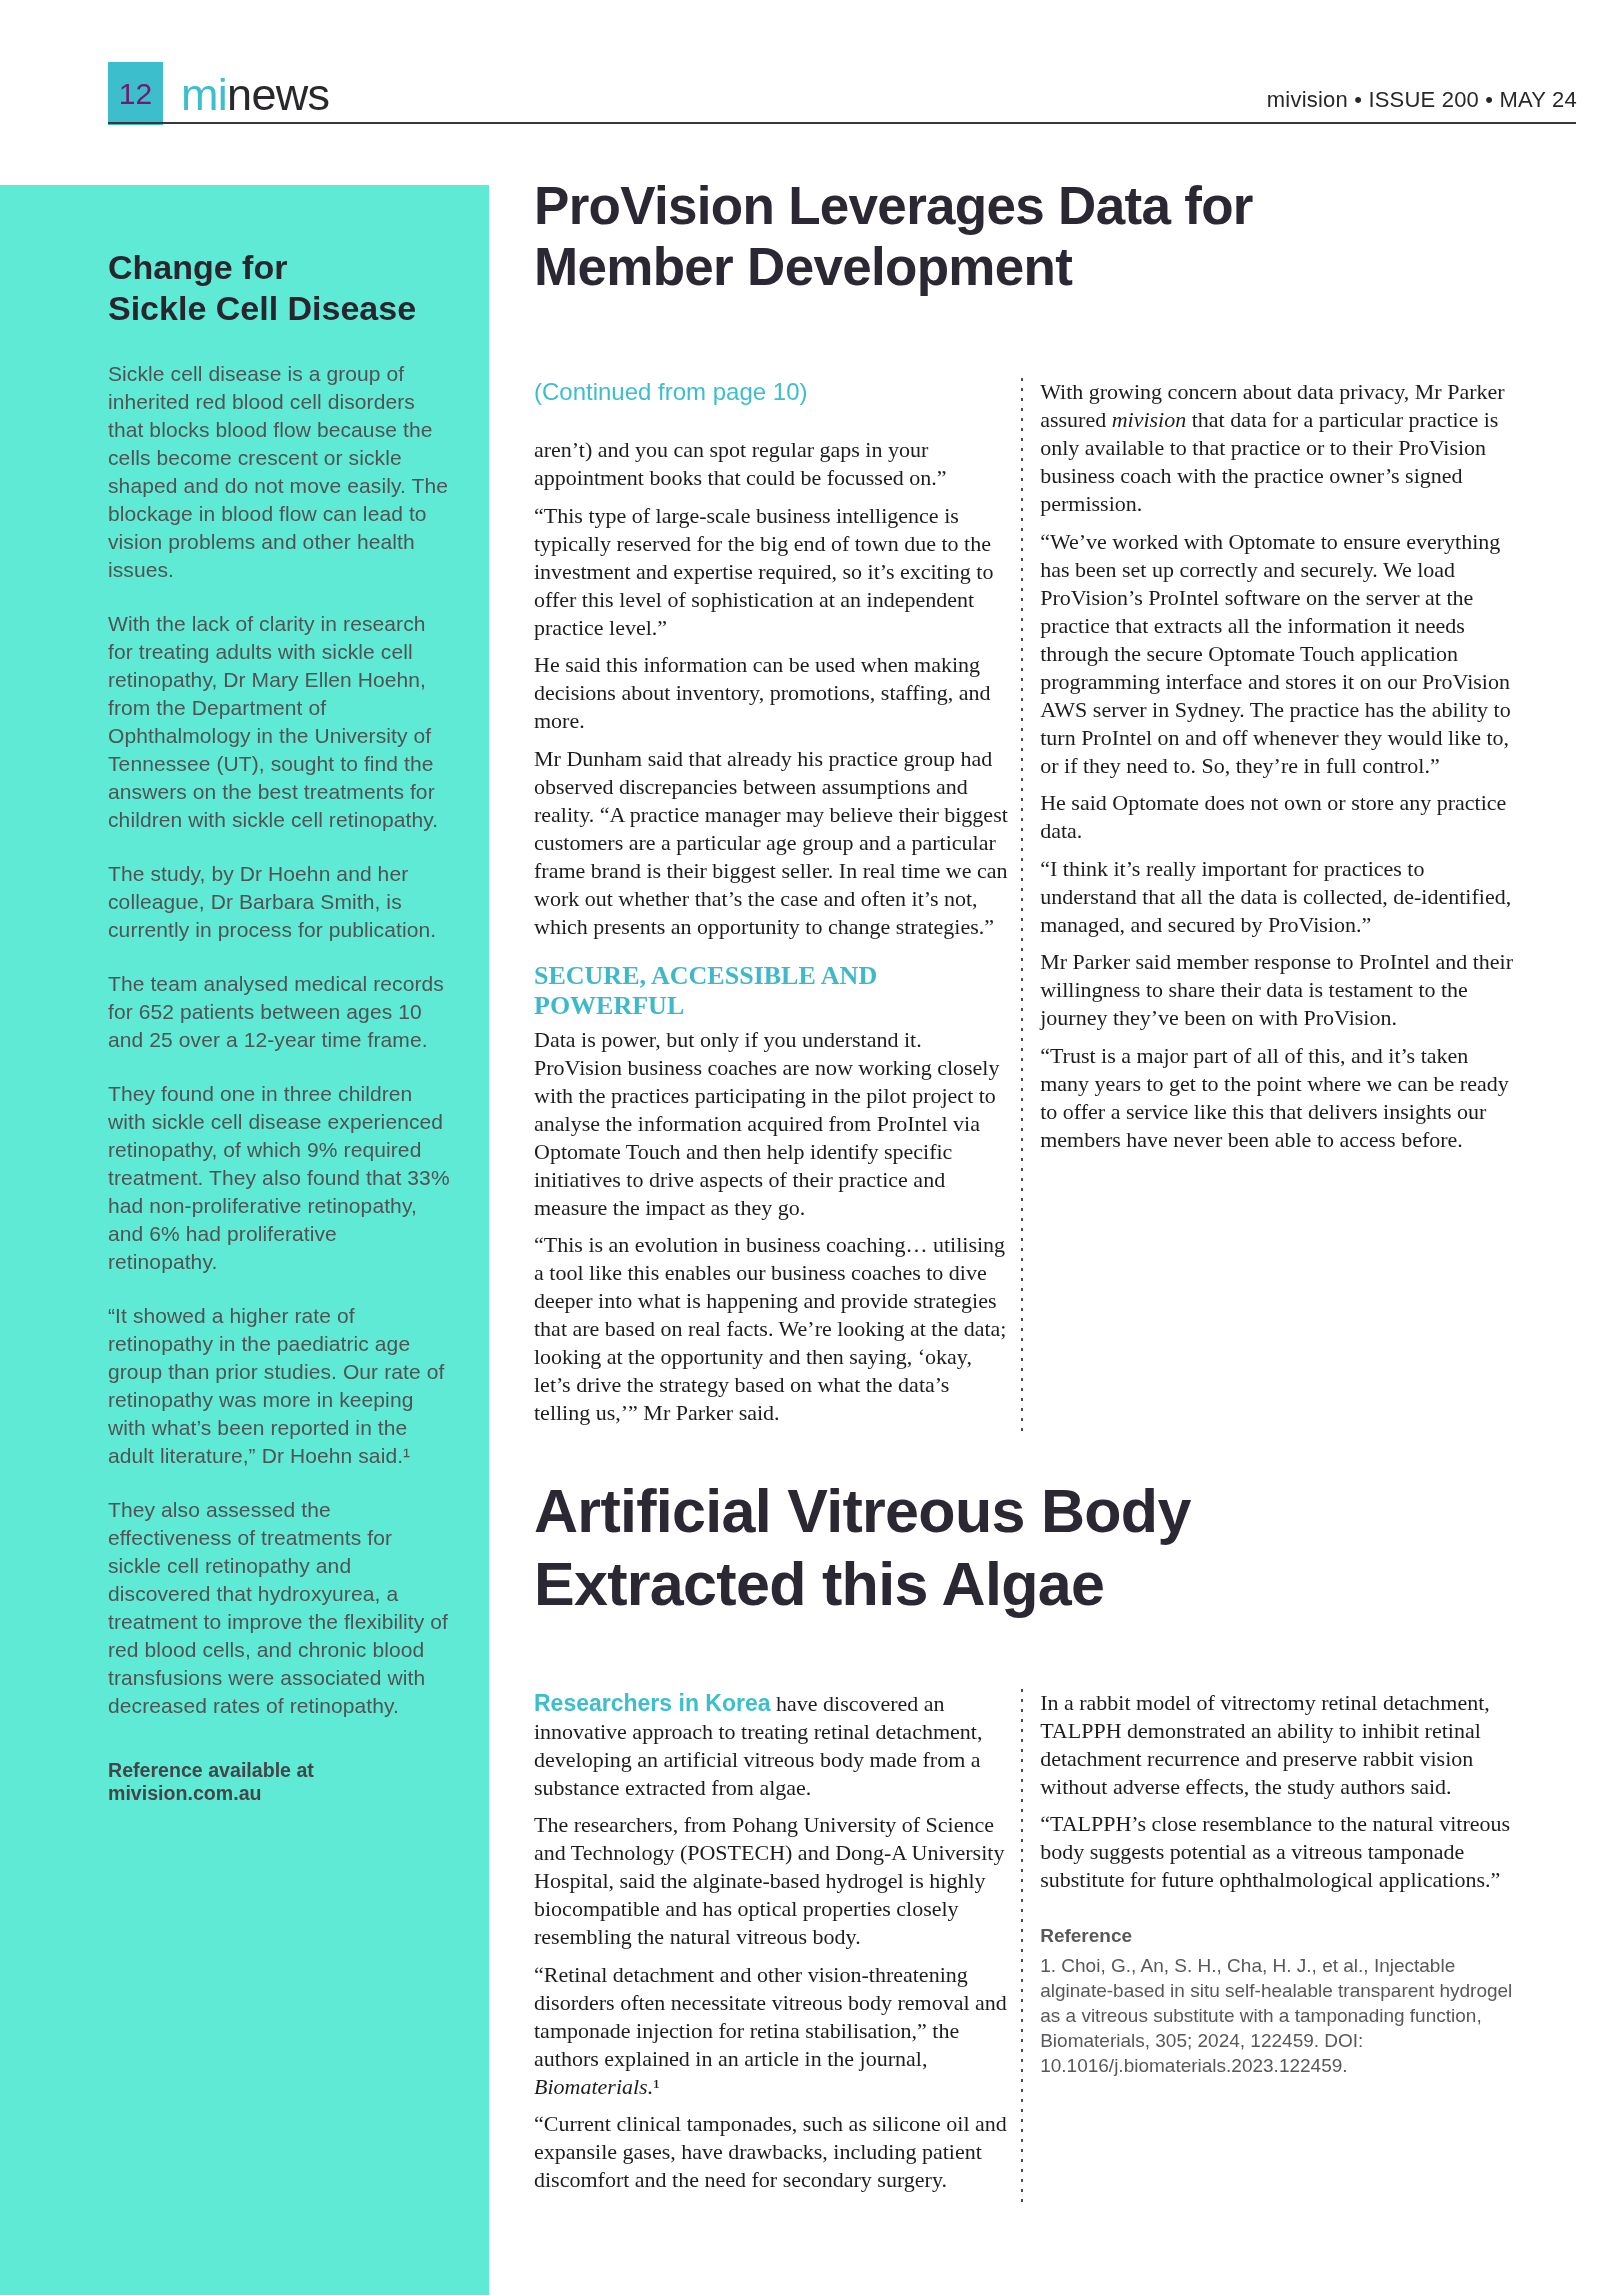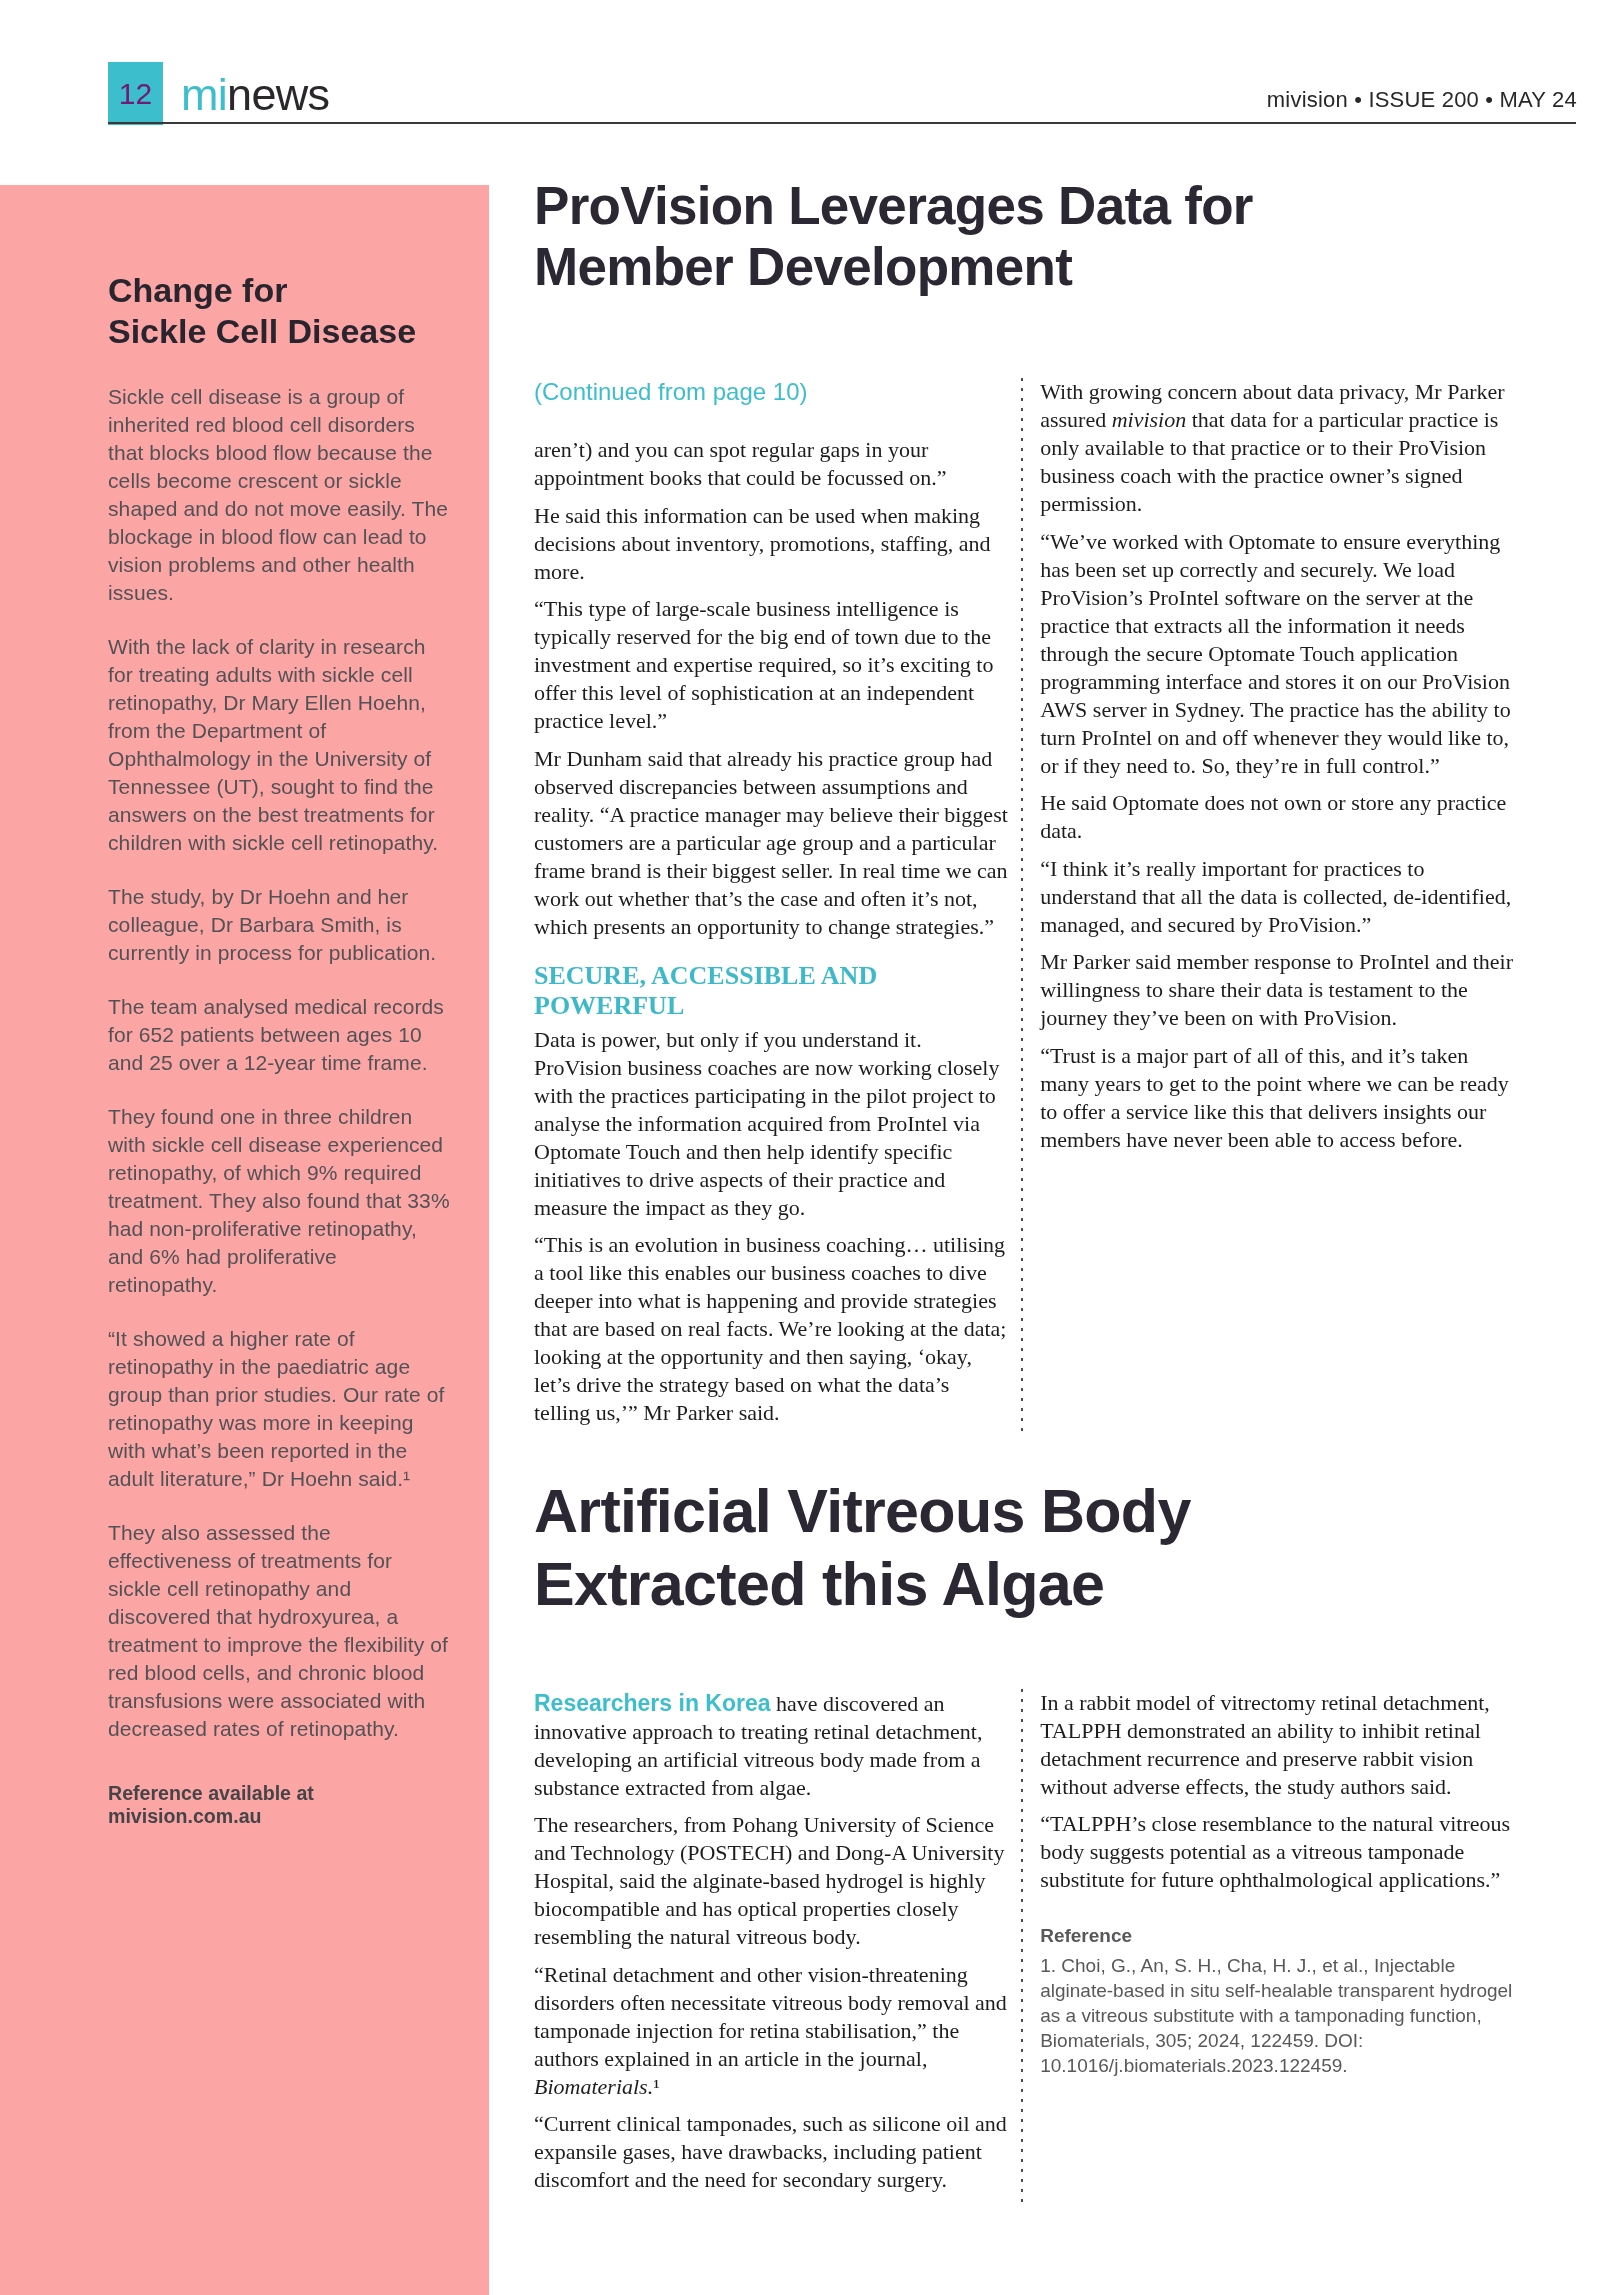--- a/index.html
+++ b/index.html
@@ -18,21 +18,21 @@
   .logo .mi   { color:#3cbecd; }
   .logo .news { color:#2a282b; }
   .issue-info {
     position:absolute; right:47px; top:87px; font-size:22px; color:#29272a; letter-spacing:0.2px;
   }
   .header-rule { position:absolute; left:108px; top:122px; width:1468px; height:2px; background:#39373a; }
 
   
   .sidebar {
     position:absolute; left:0; top:185px; width:489px; height:2110px;
-    background:#fca5a5; box-sizing:border-box; padding:85px 38px 0 108px;
+    background:#5eead4; box-sizing:border-box; padding:62px 38px 0 108px;
   }
   .sidebar h2 {
     margin:0 0 30px; font-size:34px; line-height:1.22; color:#29252e;
     font-weight:bold; letter-spacing:0;
   }
   .sidebar p {
     margin:0 0 26px; font-size:21px; line-height:28px; color:#525256; letter-spacing:0.1px;
   }
   .sidebar .side-footer {
     margin-top:39px; font-size:19.6px; font-weight:bold; color:#454549;
@@ -115,22 +115,22 @@
 
     <h1 class="a-title">
       <span>ProVision Leverages Data for</span><br>
       <span>Member Development</span>
     </h1>
 
     <div class="cols">
       <div class="col-left">
         <div class="continued">(Continued from page 10)</div>
         <p>aren’t) and you can spot regular gaps in your appointment books that could be focussed on.”</p>
+        <p>“This type of large-scale business intelligence is typically reserved for the big end of town due to the investment and expertise required, so it’s exciting to offer this level of sophistication at an independent practice level.”</p>
         <p>He said this information can be used when making decisions about inventory, promotions, staffing, and more.</p>
-        <p>“This type of large-scale business intelligence is typically reserved for the big end of town due to the investment and expertise required, so it’s exciting to offer this level of sophistication at an independent practice level.”</p>
         <p>Mr Dunham said that already his practice group had observed discrepancies between assumptions and reality. “A practice manager may believe their biggest customers are a particular age group and a particular frame brand is their biggest seller. In real time we can work out whether that’s the case and often it’s not, which presents an opportunity to change strategies.”</p>
         <div class="subhead">SECURE, ACCESSIBLE AND POWERFUL</div>
         <p>Data is power, but only if you understand it. ProVision business coaches are now working closely with the practices participating in the pilot project to analyse the information acquired from ProIntel via Optomate Touch and then help identify specific initiatives to drive aspects of their practice and measure the impact as they go.</p>
         <p>“This is an evolution in business coaching… utilising a tool like this enables our business coaches to dive deeper into what is happening and provide strategies that are based on real facts. We’re looking at the data; looking at the opportunity and then saying, ‘okay, let’s drive the strategy based on what the data’s telling us,’” Mr Parker said.</p>
       </div>
       <div class="divider"></div>
       <div class="col-right">
         <p><span>With growing concern about data privacy, Mr Parker assured </span><span class="italic">mivision</span><span> that data for a particular practice is only available to that practice or to their ProVision business coach with the practice owner’s signed permission.</span></p>
         <p>“We’ve worked with Optomate to ensure everything has been set up correctly and securely. We load ProVision’s ProIntel software on the server at the practice that extracts all the information it needs through the secure Optomate Touch application programming interface and stores it on our ProVision AWS server in Sydney. The practice has the ability to turn ProIntel on and off whenever they would like to, or if they need to. So, they’re in full control.”</p>
         <p>He said Optomate does not own or store any practice data.</p>

